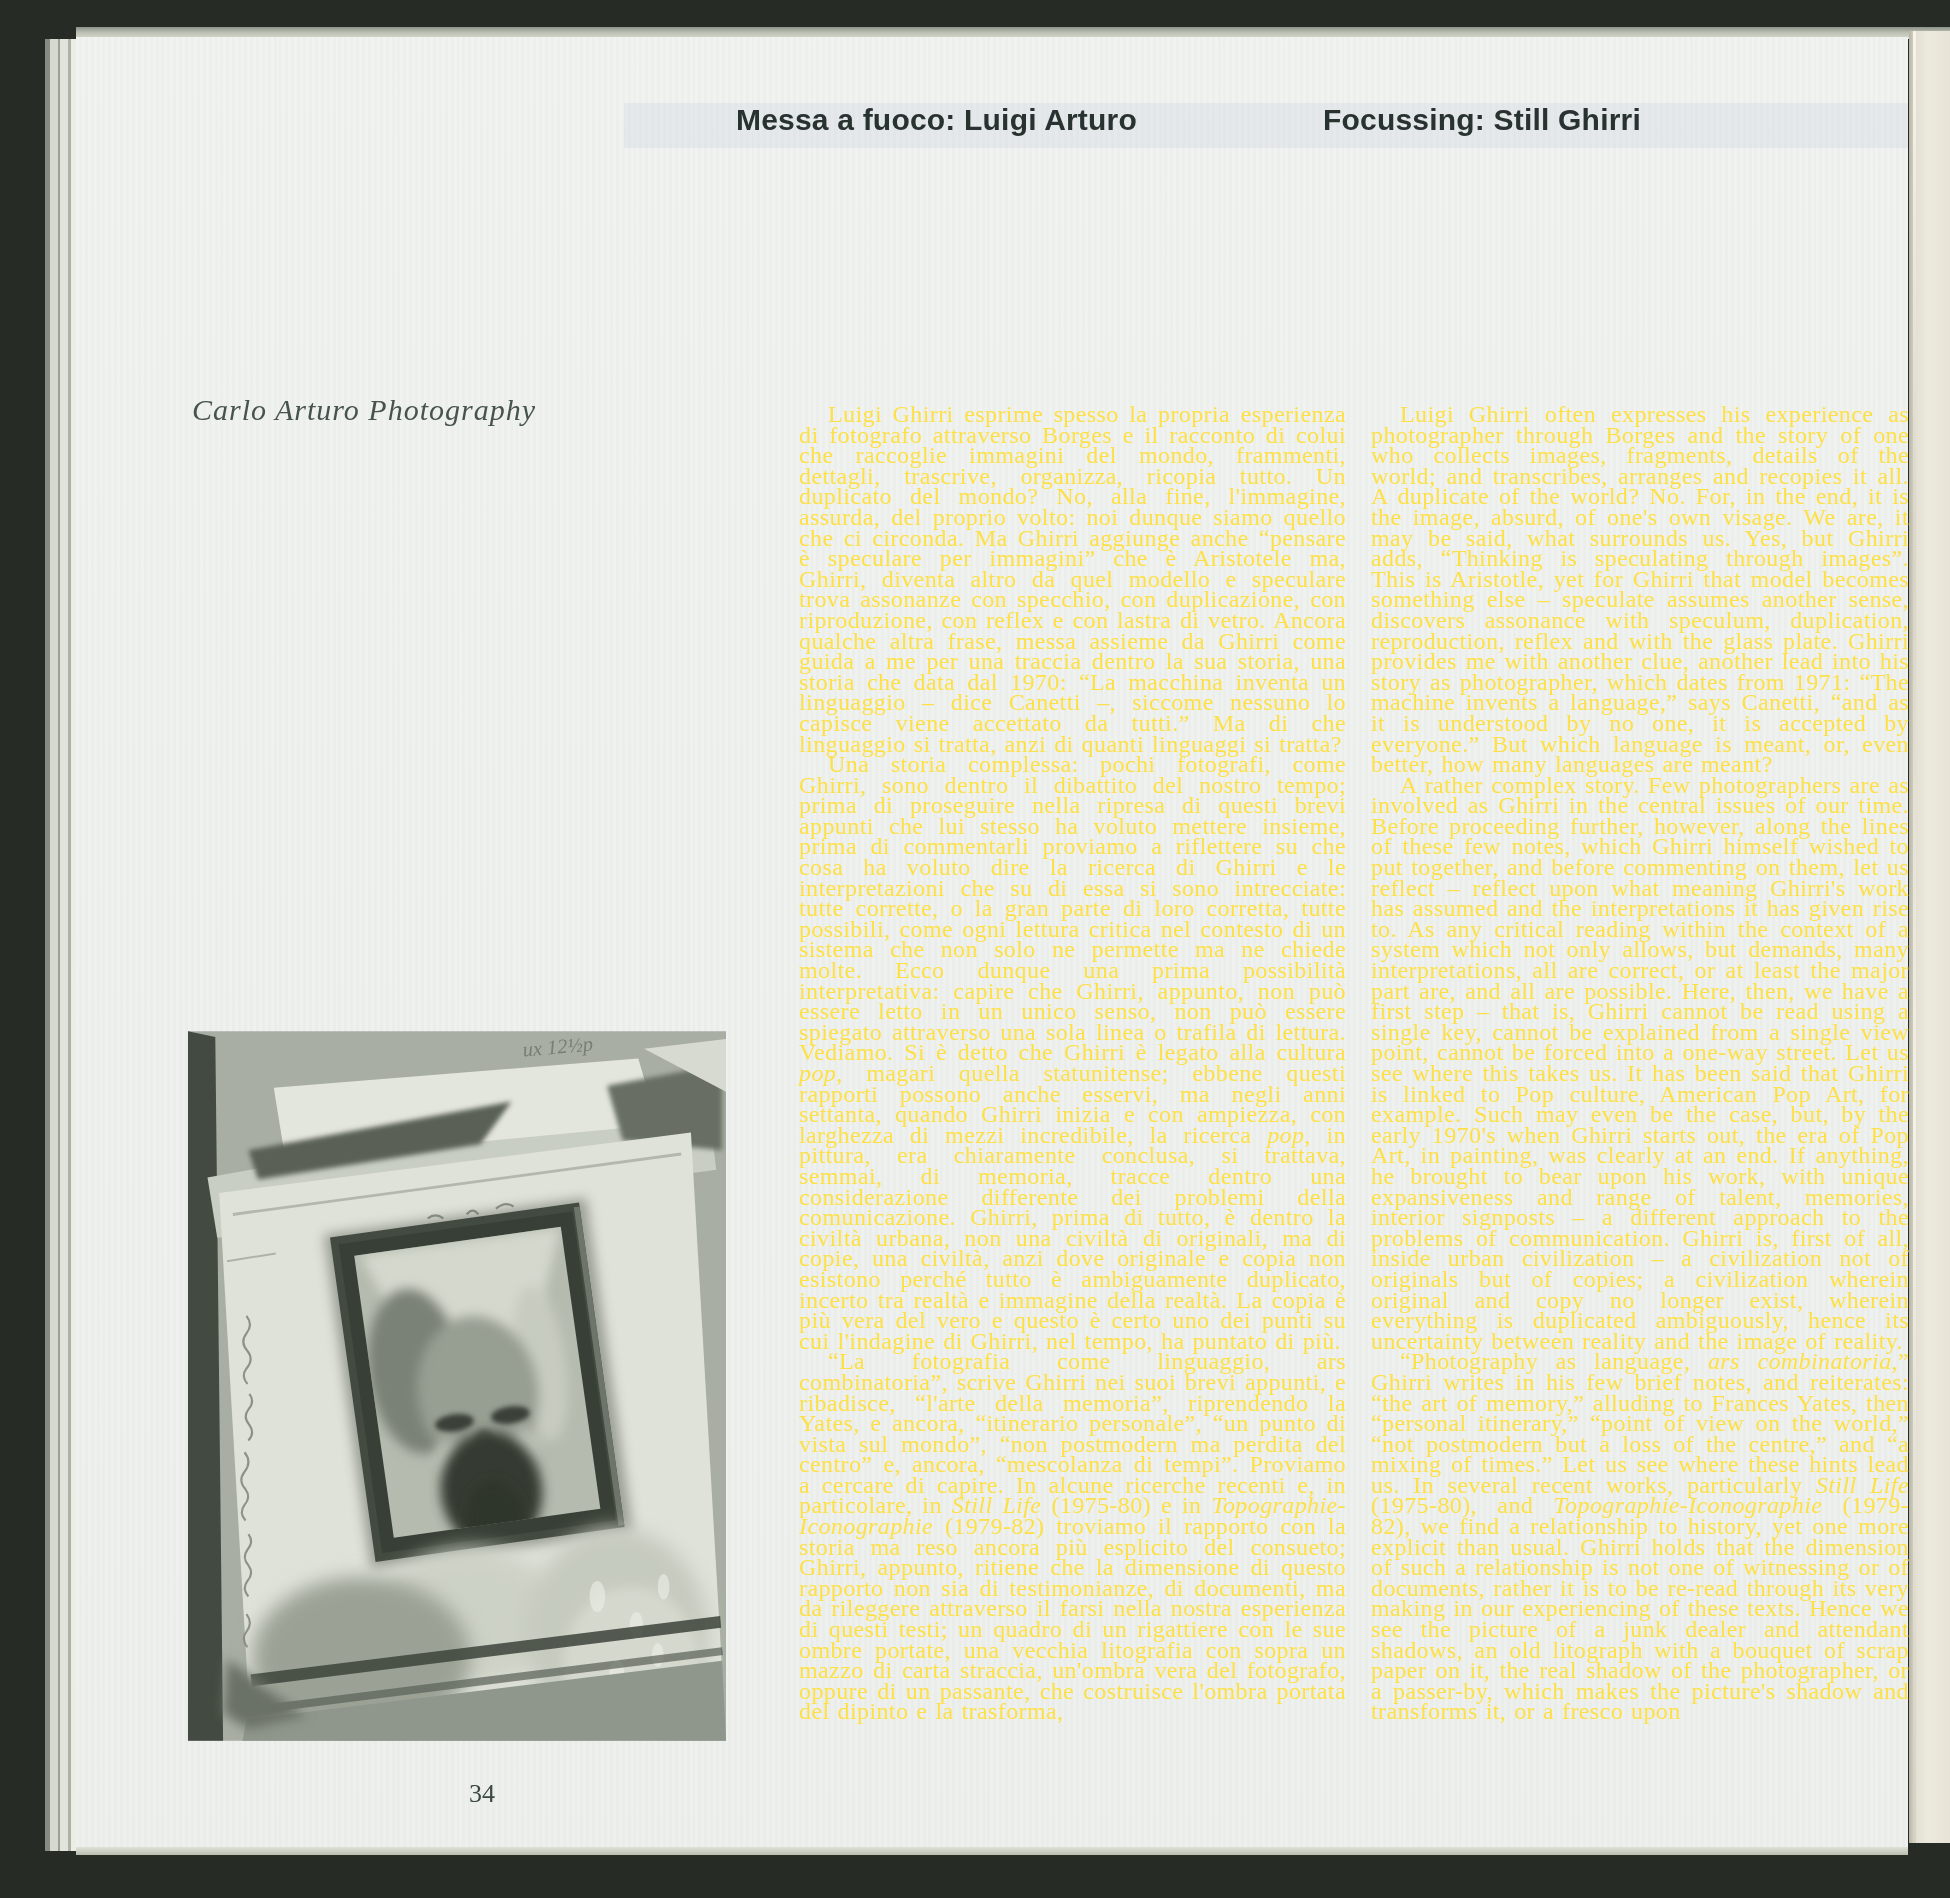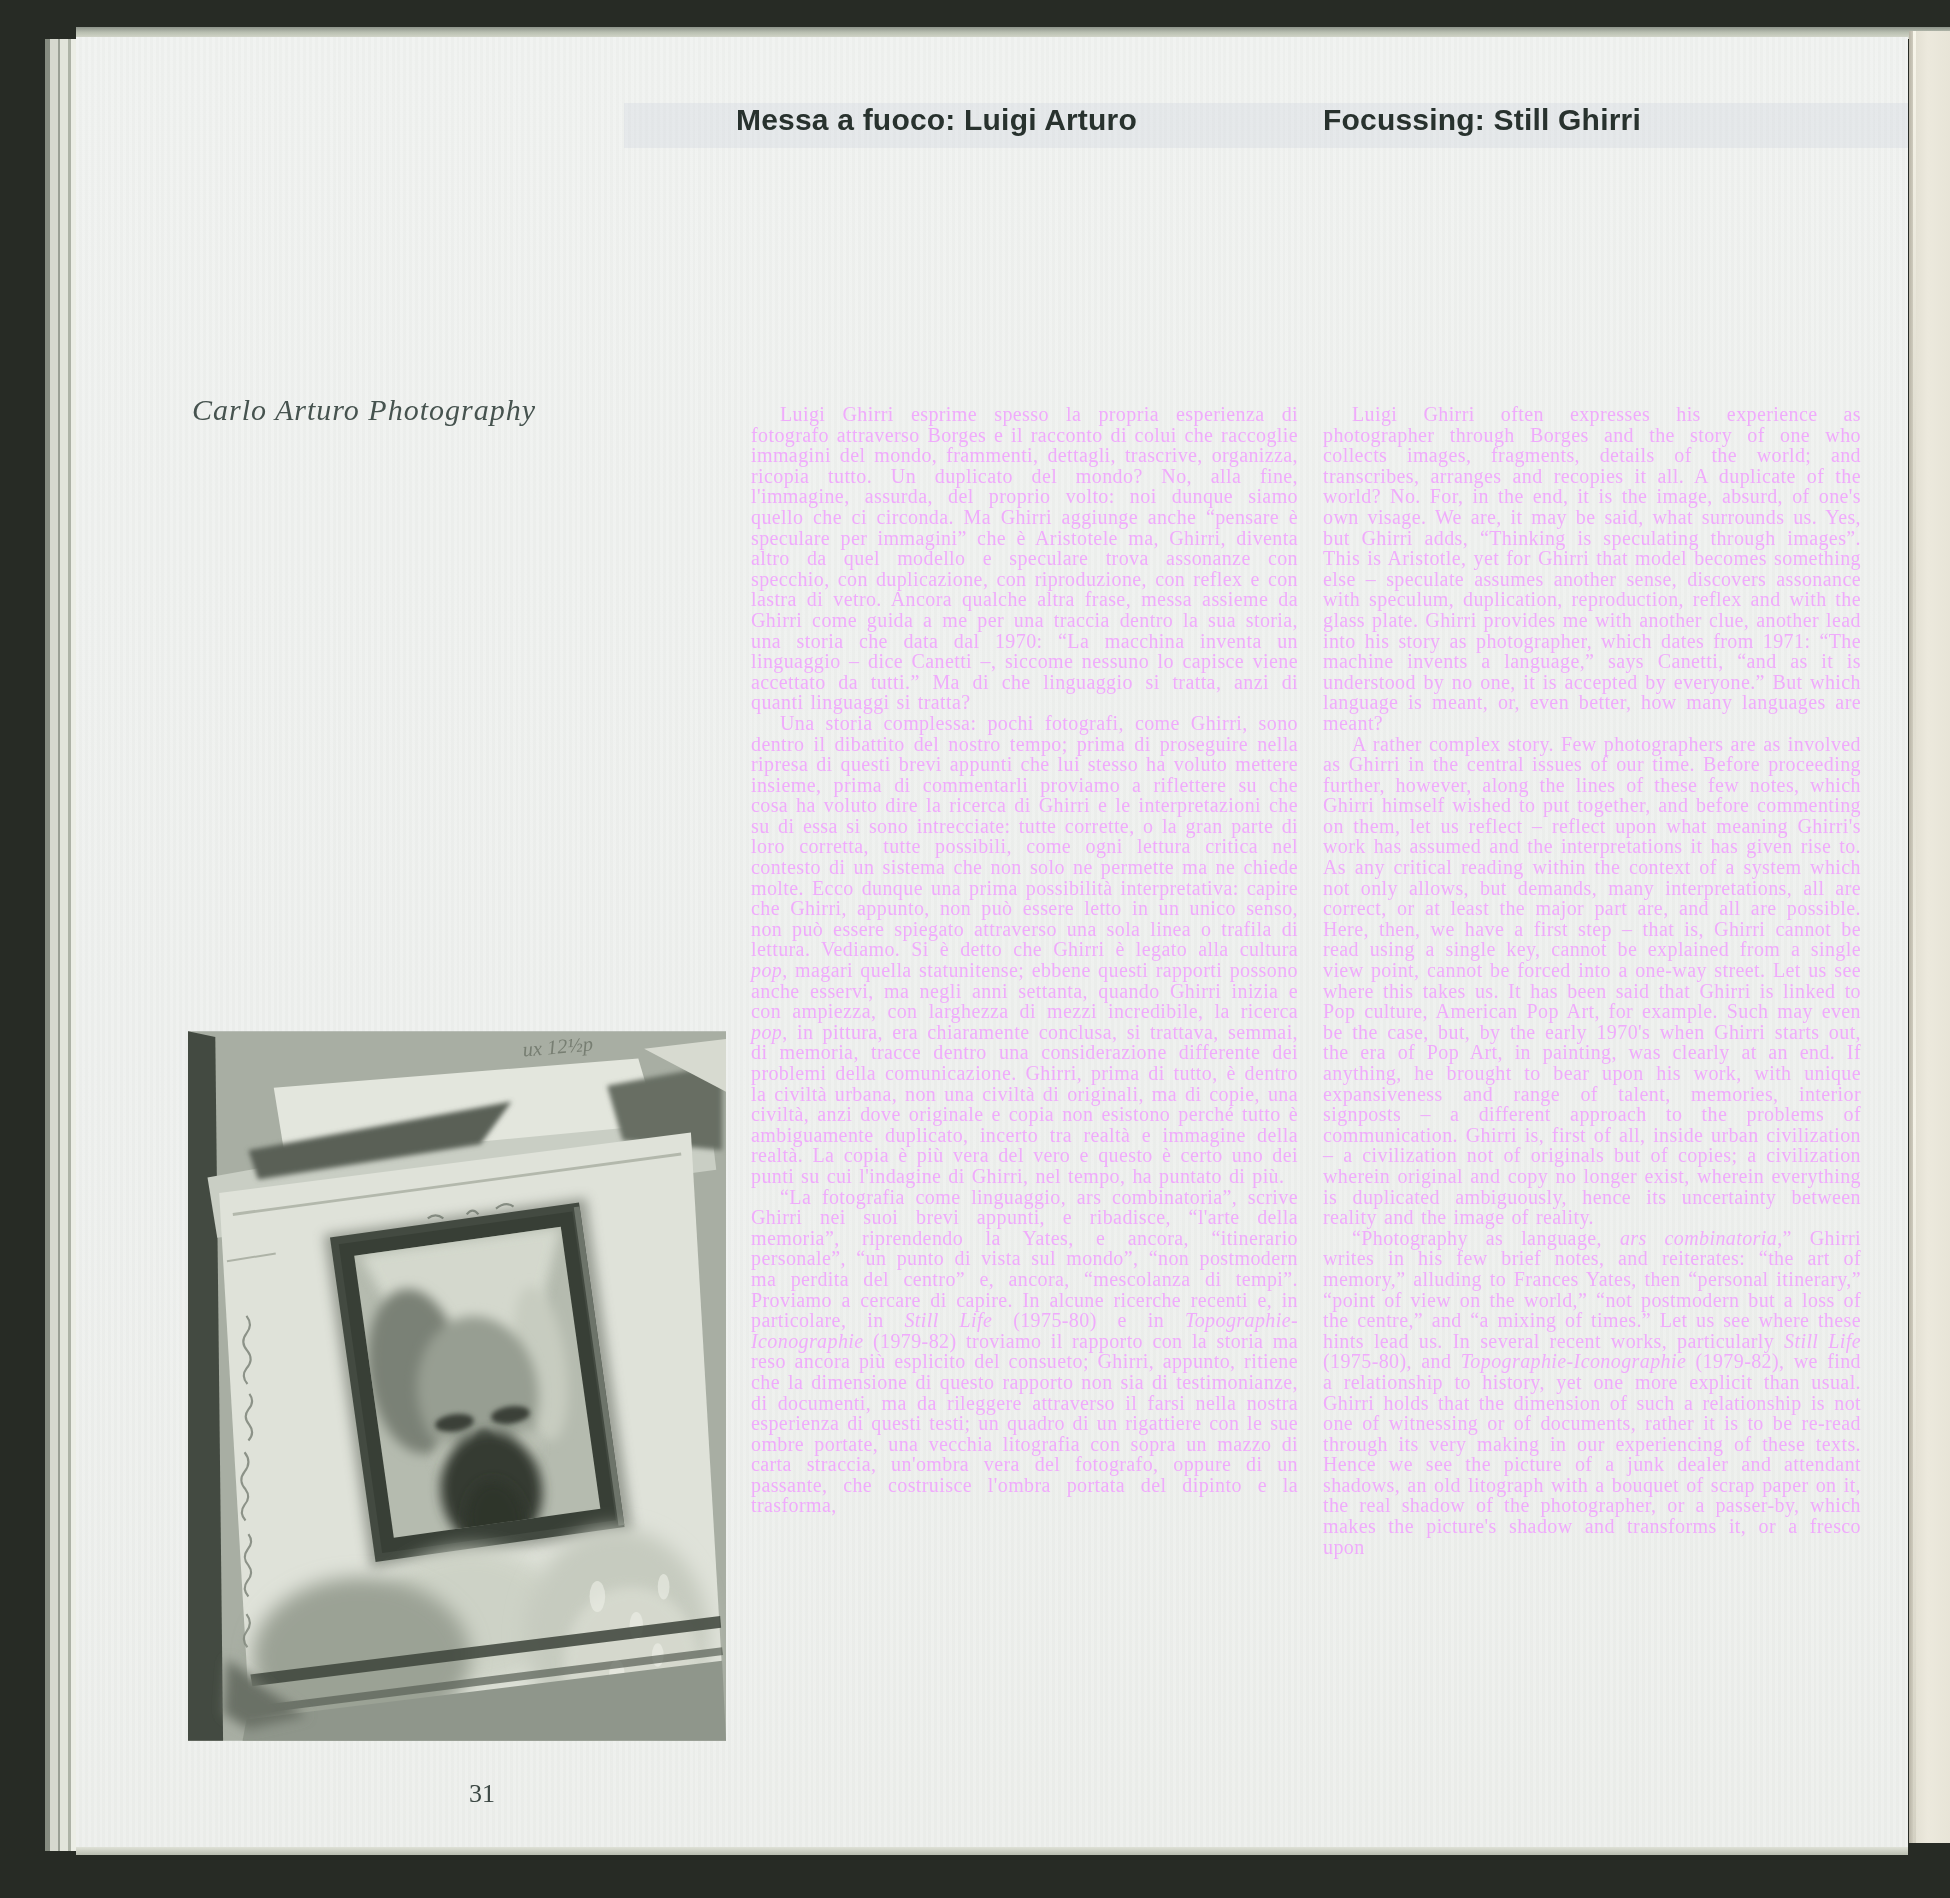--- a/index.html
+++ b/index.html
@@ -35,22 +35,22 @@
   .head-band{position:absolute;left:624px;top:103px;width:1284px;height:45px;
         background:rgba(201,210,218,.28);}
   
   .head{position:absolute;top:103px;
         font-family:"Liberation Sans",sans-serif;font-weight:bold;
         font-size:30px;letter-spacing:0.2px;color:#28322e;white-space:nowrap;}
   .head-it{left:736px;} .head-en{left:1323px;}
   .byline{position:absolute;left:192px;top:393px;
         font-style:italic;font-size:30px;letter-spacing:1px;color:#46534f;white-space:nowrap;}
   .column{position:absolute;top:404px;text-align:justify;
-        font-size:20px;line-height:20.6px;letter-spacing:0.4px;word-spacing:1.6px;
-        color:#f0abfc;}
+        font-size:24px;line-height:20.6px;letter-spacing:0.4px;word-spacing:1.6px;
+        color:#fde047;margin-left:48px;}
   .col-it{left:751px;width:547px;}
   .col-en{left:1323px;width:538px;}
   .column p{margin:0;text-indent:29px;}
   .pagenum{position:absolute;left:469px;top:1779px;font-size:26px;color:#3c4844;}
   
   .photo{position:absolute;left:188px;top:1031px;width:538px;height:710px;overflow:hidden;}
   .photo svg{display:block;}
 </style>
 </head>
 <body>
@@ -163,16 +163,16 @@
         <ellipse cx="482" cy="640" rx="6" ry="12"></ellipse>
       </g>
 
       <polygon points="64,660 546,600 547,612 66,672" fill="#3c433a" opacity=".85"></polygon>
       <polygon points="70,692 548,632 549,640 72,700" fill="#596055" opacity=".7"></polygon>
       <polygon points="60,706 548,646 552,728 56,728" fill="#8f968b"></polygon>
       <polygon points="40,644 122,702 62,716 36,700" fill="#6a7166" filter="url(#b6)"></polygon>
     </svg>
   </div>
 
-  <div class="pagenum">31</div>
+  <div class="pagenum">34</div>
 
 </div>
 
 
 </body></html>

